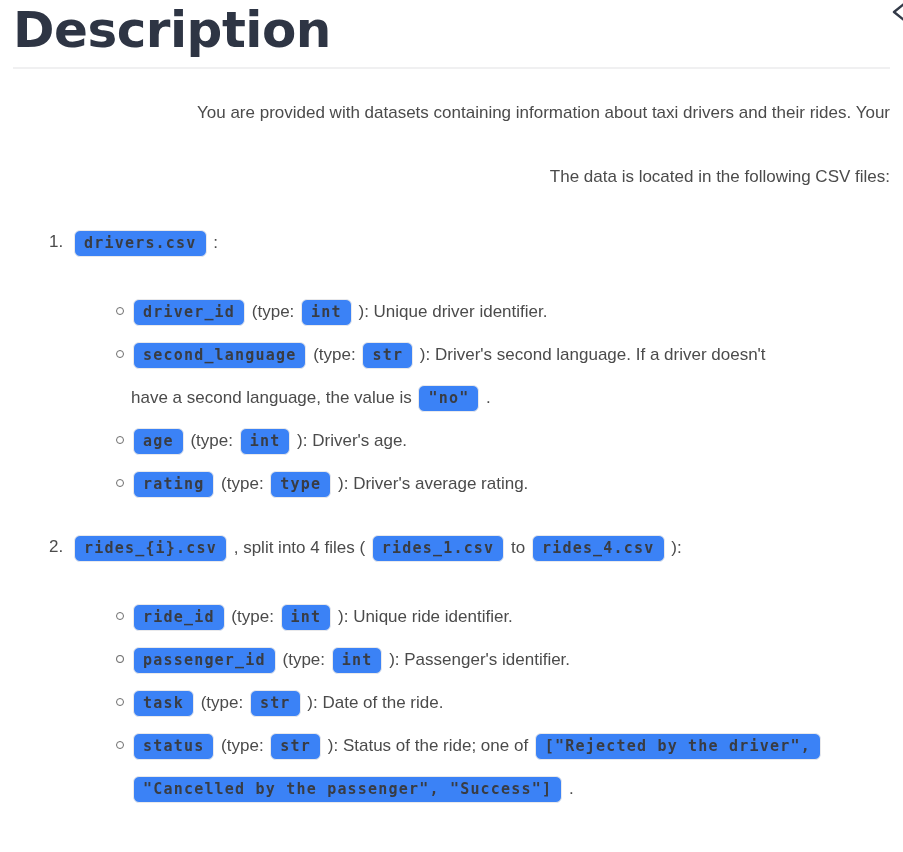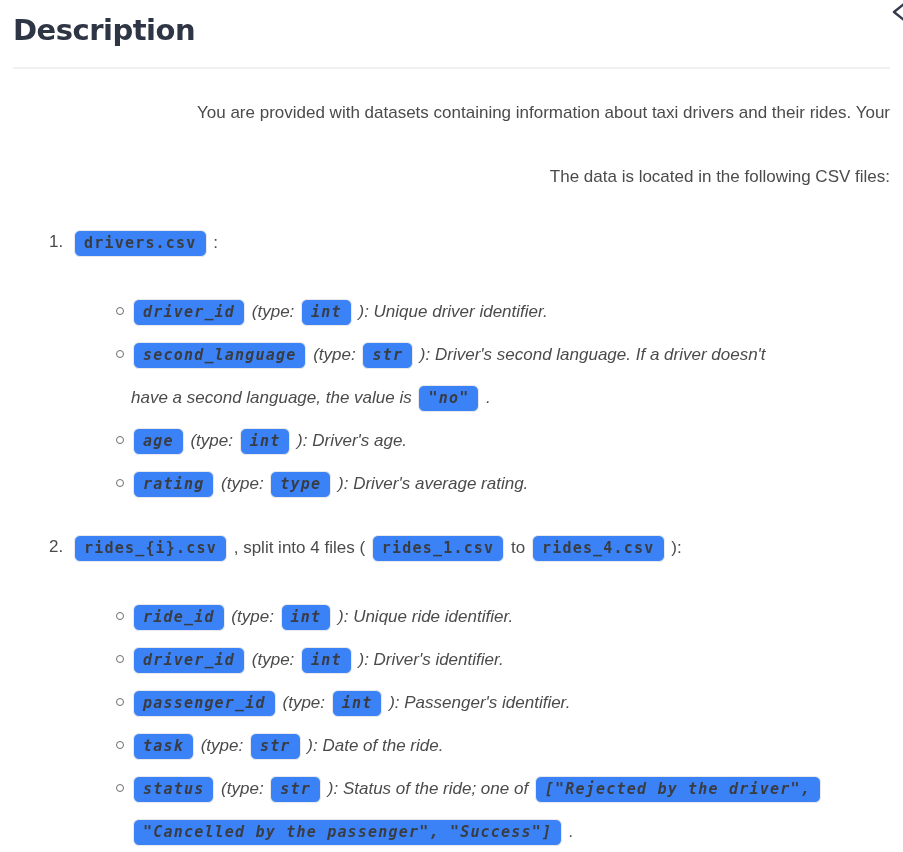--- a/index.html
+++ b/index.html
@@ -9,21 +9,21 @@
     background: #ffffff;
     font-family: "Liberation Sans", sans-serif;
     color: #4b4b4b;
     position: relative;
     overflow: hidden;
   }
   .page { padding: 0 13px; position: relative; }
 
   h1.page-title {
     font-family: "DejaVu Sans", sans-serif;
-    font-size: 29px;
+    font-size: 50px;
     line-height: 56px;
     font-weight: 800;
     letter-spacing: -0.5px;
     color: #2e3544;
     margin: 2px 0 0 0;
   }
   .collapse-btn {
     position: absolute;
     top: -2px;
     right: -9px;
@@ -61,21 +61,20 @@
     position: absolute;
     left: 36px;
     top: 0;
     color: #4b4b4b;
   }
 
   ul.fields {
     list-style: none;
     margin: 26px 0 0 0;
     padding: 0;
-    font-style: italic;
   }
   li.field {
     position: relative;
     padding-left: 59px;
     font-size: 17px;
     line-height: 40px;
   }
   .field > .circle {
     position: absolute;
     left: 44px;
@@ -125,20 +124,20 @@
 
   <ol class="file-list">
       <li class="file-item"><span class="num">1.</span><span class="content"><code class="chip">drivers.csv</code><span> :</span></span><ul class="fields">
           <li class="field"><span class="circle"></span><span><code class="chip">driver_id</code><span> (type: </span><code class="chip">int</code><span> ): Unique driver identifier.</span></span></li>
           <li class="field"><span class="circle"></span><span><code class="chip">second_language</code><span> (type: </span><code class="chip">str</code><span> ): Driver's second language. If a driver doesn't</span><br><span>have a second language, the value is </span><code class="chip">"no"</code><span> .</span></span></li>
           <li class="field"><span class="circle"></span><span><code class="chip">age</code><span> (type: </span><code class="chip">int</code><span> ): Driver's age.</span></span></li>
           <li class="field"><span class="circle"></span><span><code class="chip">rating</code><span> (type: </span><code class="chip">type</code><span> ): Driver's average rating.</span></span></li>
         </ul></li>
       <li class="file-item"><span class="num">2.</span><span class="content"><code class="chip">rides_{i}.csv</code><span> , split into 4 files ( </span><code class="chip">rides_1.csv</code><span> to </span><code class="chip">rides_4.csv</code><span> ):</span></span><ul class="fields">
           <li class="field"><span class="circle"></span><span><code class="chip">ride_id</code><span> (type: </span><code class="chip">int</code><span> ): Unique ride identifier.</span></span></li>
-          <li class="field"><span class="circle"></span><span><code class="chip">driver_id</code><span> (type: </span><code class="chip">int</code><span> ): Driver's identifier.</span></span></li>
+          <li class="field"><span class="circle"></span></li>
           <li class="field"><span class="circle"></span><span><code class="chip">passenger_id</code><span> (type: </span><code class="chip">int</code><span> ): Passenger's identifier.</span></span></li>
           <li class="field"><span class="circle"></span><span><code class="chip">task</code><span> (type: </span><code class="chip">str</code><span> ): Date of the ride.</span></span></li>
           <li class="field"><span class="circle"></span><span><code class="chip">status</code><span> (type: </span><code class="chip">str</code><span> ): Status of the ride; one of </span><code class="chip">["Rejected by the driver",</code><br><code class="chip">"Cancelled by the passenger", "Success"]</code><span> .</span></span></li>
         </ul></li>
     </ol>
 
 </div>
 
 </body></html>

